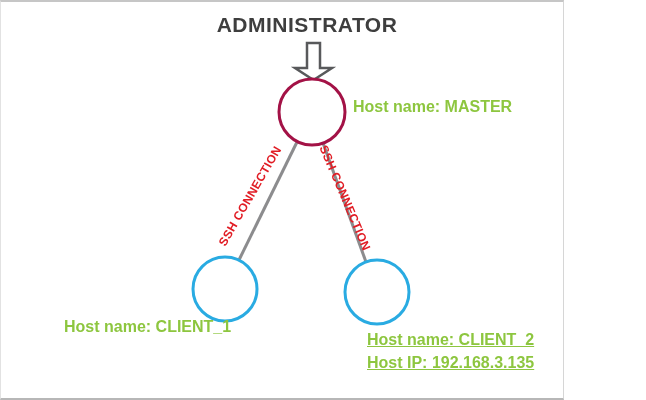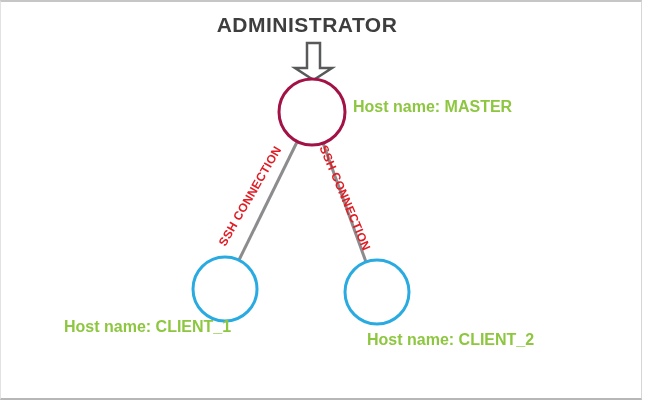--- a/index.html
+++ b/index.html
@@ -3,21 +3,21 @@
 <meta charset="utf-8">
 <style>
   html, body {
     margin: 0;
     padding: 0;
     background: #ffffff;
     font-family: "Liberation Sans", "DejaVu Sans", sans-serif;
   }
   .canvas {
     position: relative;
-    width: 642px;
+    width: 564px;
     height: 400px;
     box-sizing: border-box;
     background: #ffffff;
     border-left: 1px solid #e2e2e2;
     border-right: 1px solid #d6d6d6;
     border-top: 2px solid #c6c6c6;
     border-bottom: 2px solid #b7b7b7;
     overflow: hidden;
   }
   .diagram-svg {
@@ -40,21 +40,21 @@
   .host-label {
     position: absolute;
     font-size: 16px;
     font-weight: bold;
     line-height: 23px;
     color: var(--color-host-text, #8dc63f);
     white-space: nowrap;
   }
   .host-label.master { left: 352px; top: 93px; }
   .host-label.client1 { left: 63px; top: 313px; }
-  .host-label.client2 { left: 366px; top: 326px; }
+  .host-label.client2 { left: 366px; top: 326px; text-decoration: underline; }
   .ssh-label {
     position: absolute;
     font-size: 12px;
     font-weight: bold;
     letter-spacing: 0.3px;
     color: var(--color-ssh-label, #e11d25);
     white-space: nowrap;
   }
   .ssh-label.left {
     left: 249px; top: 194px;
@@ -92,15 +92,16 @@
   <div class="host-label master">
     <div>Host name: MASTER</div>
   </div>
 
   <div class="host-label client1">
     <div>Host name: CLIENT_1</div>
   </div>
 
   <div class="host-label client2">
     <div>Host name: CLIENT_2</div>
+    <div>Host IP: 192.168.3.135</div>
   </div>
 
 </div>
 
 </body></html>

